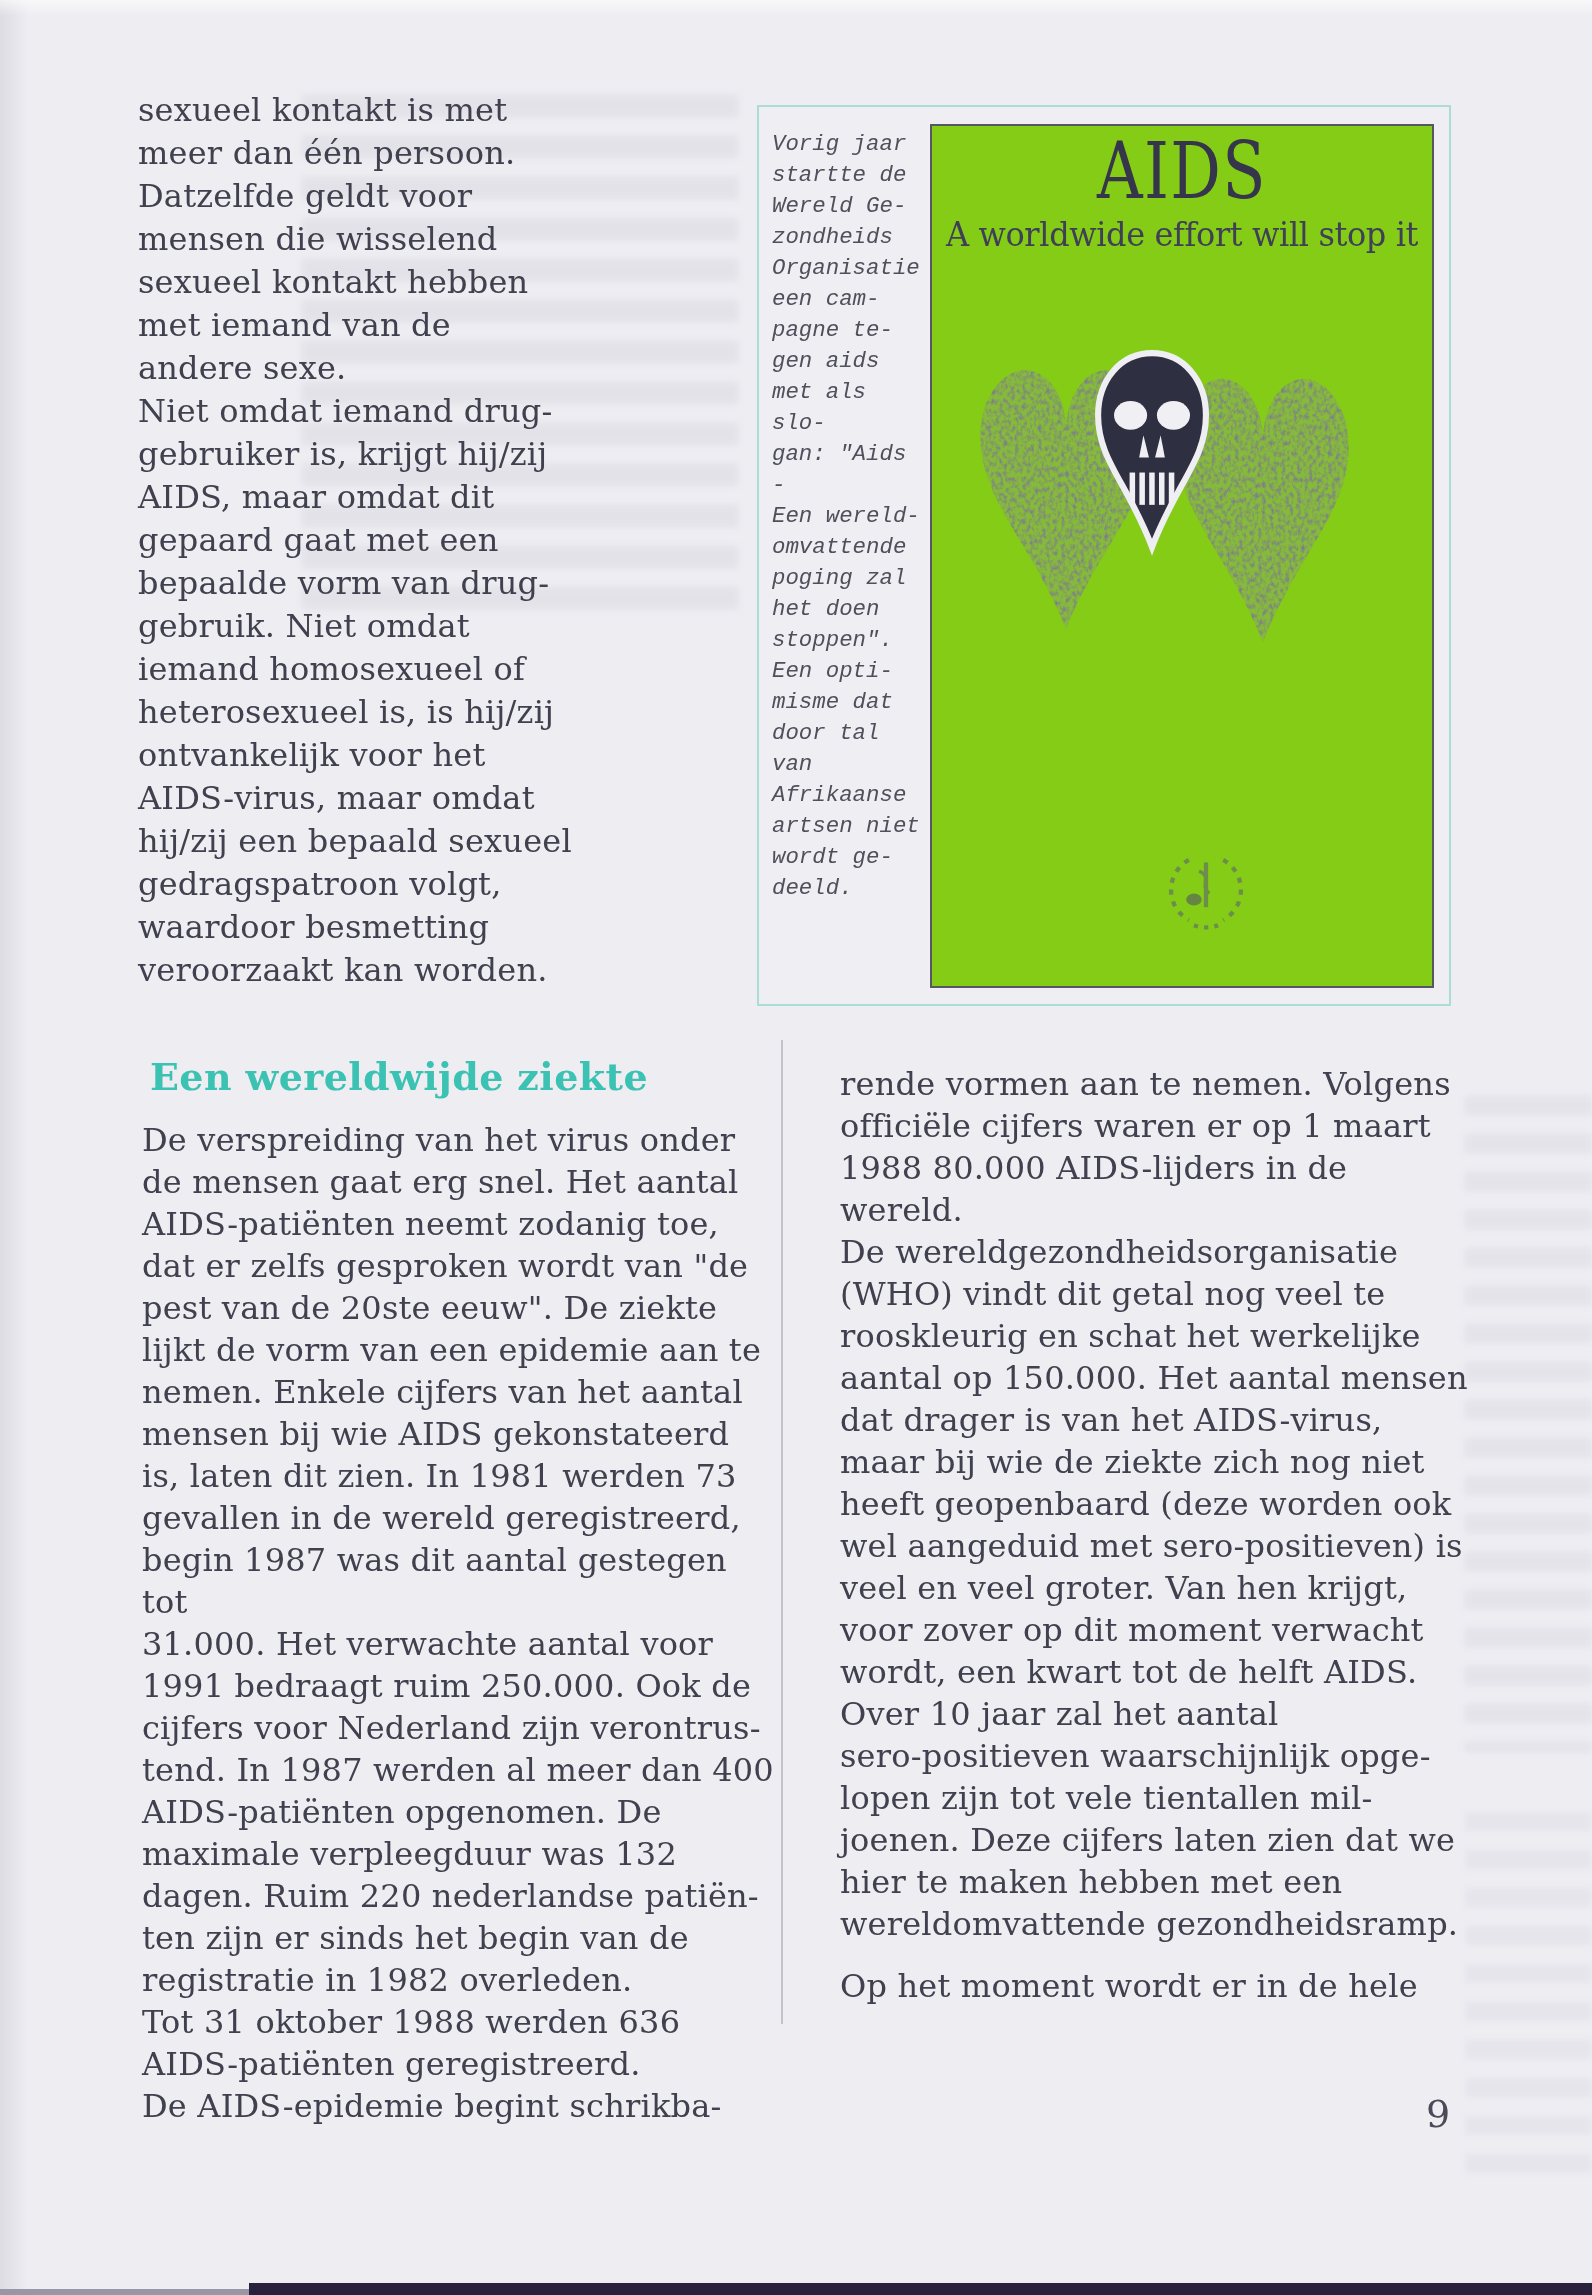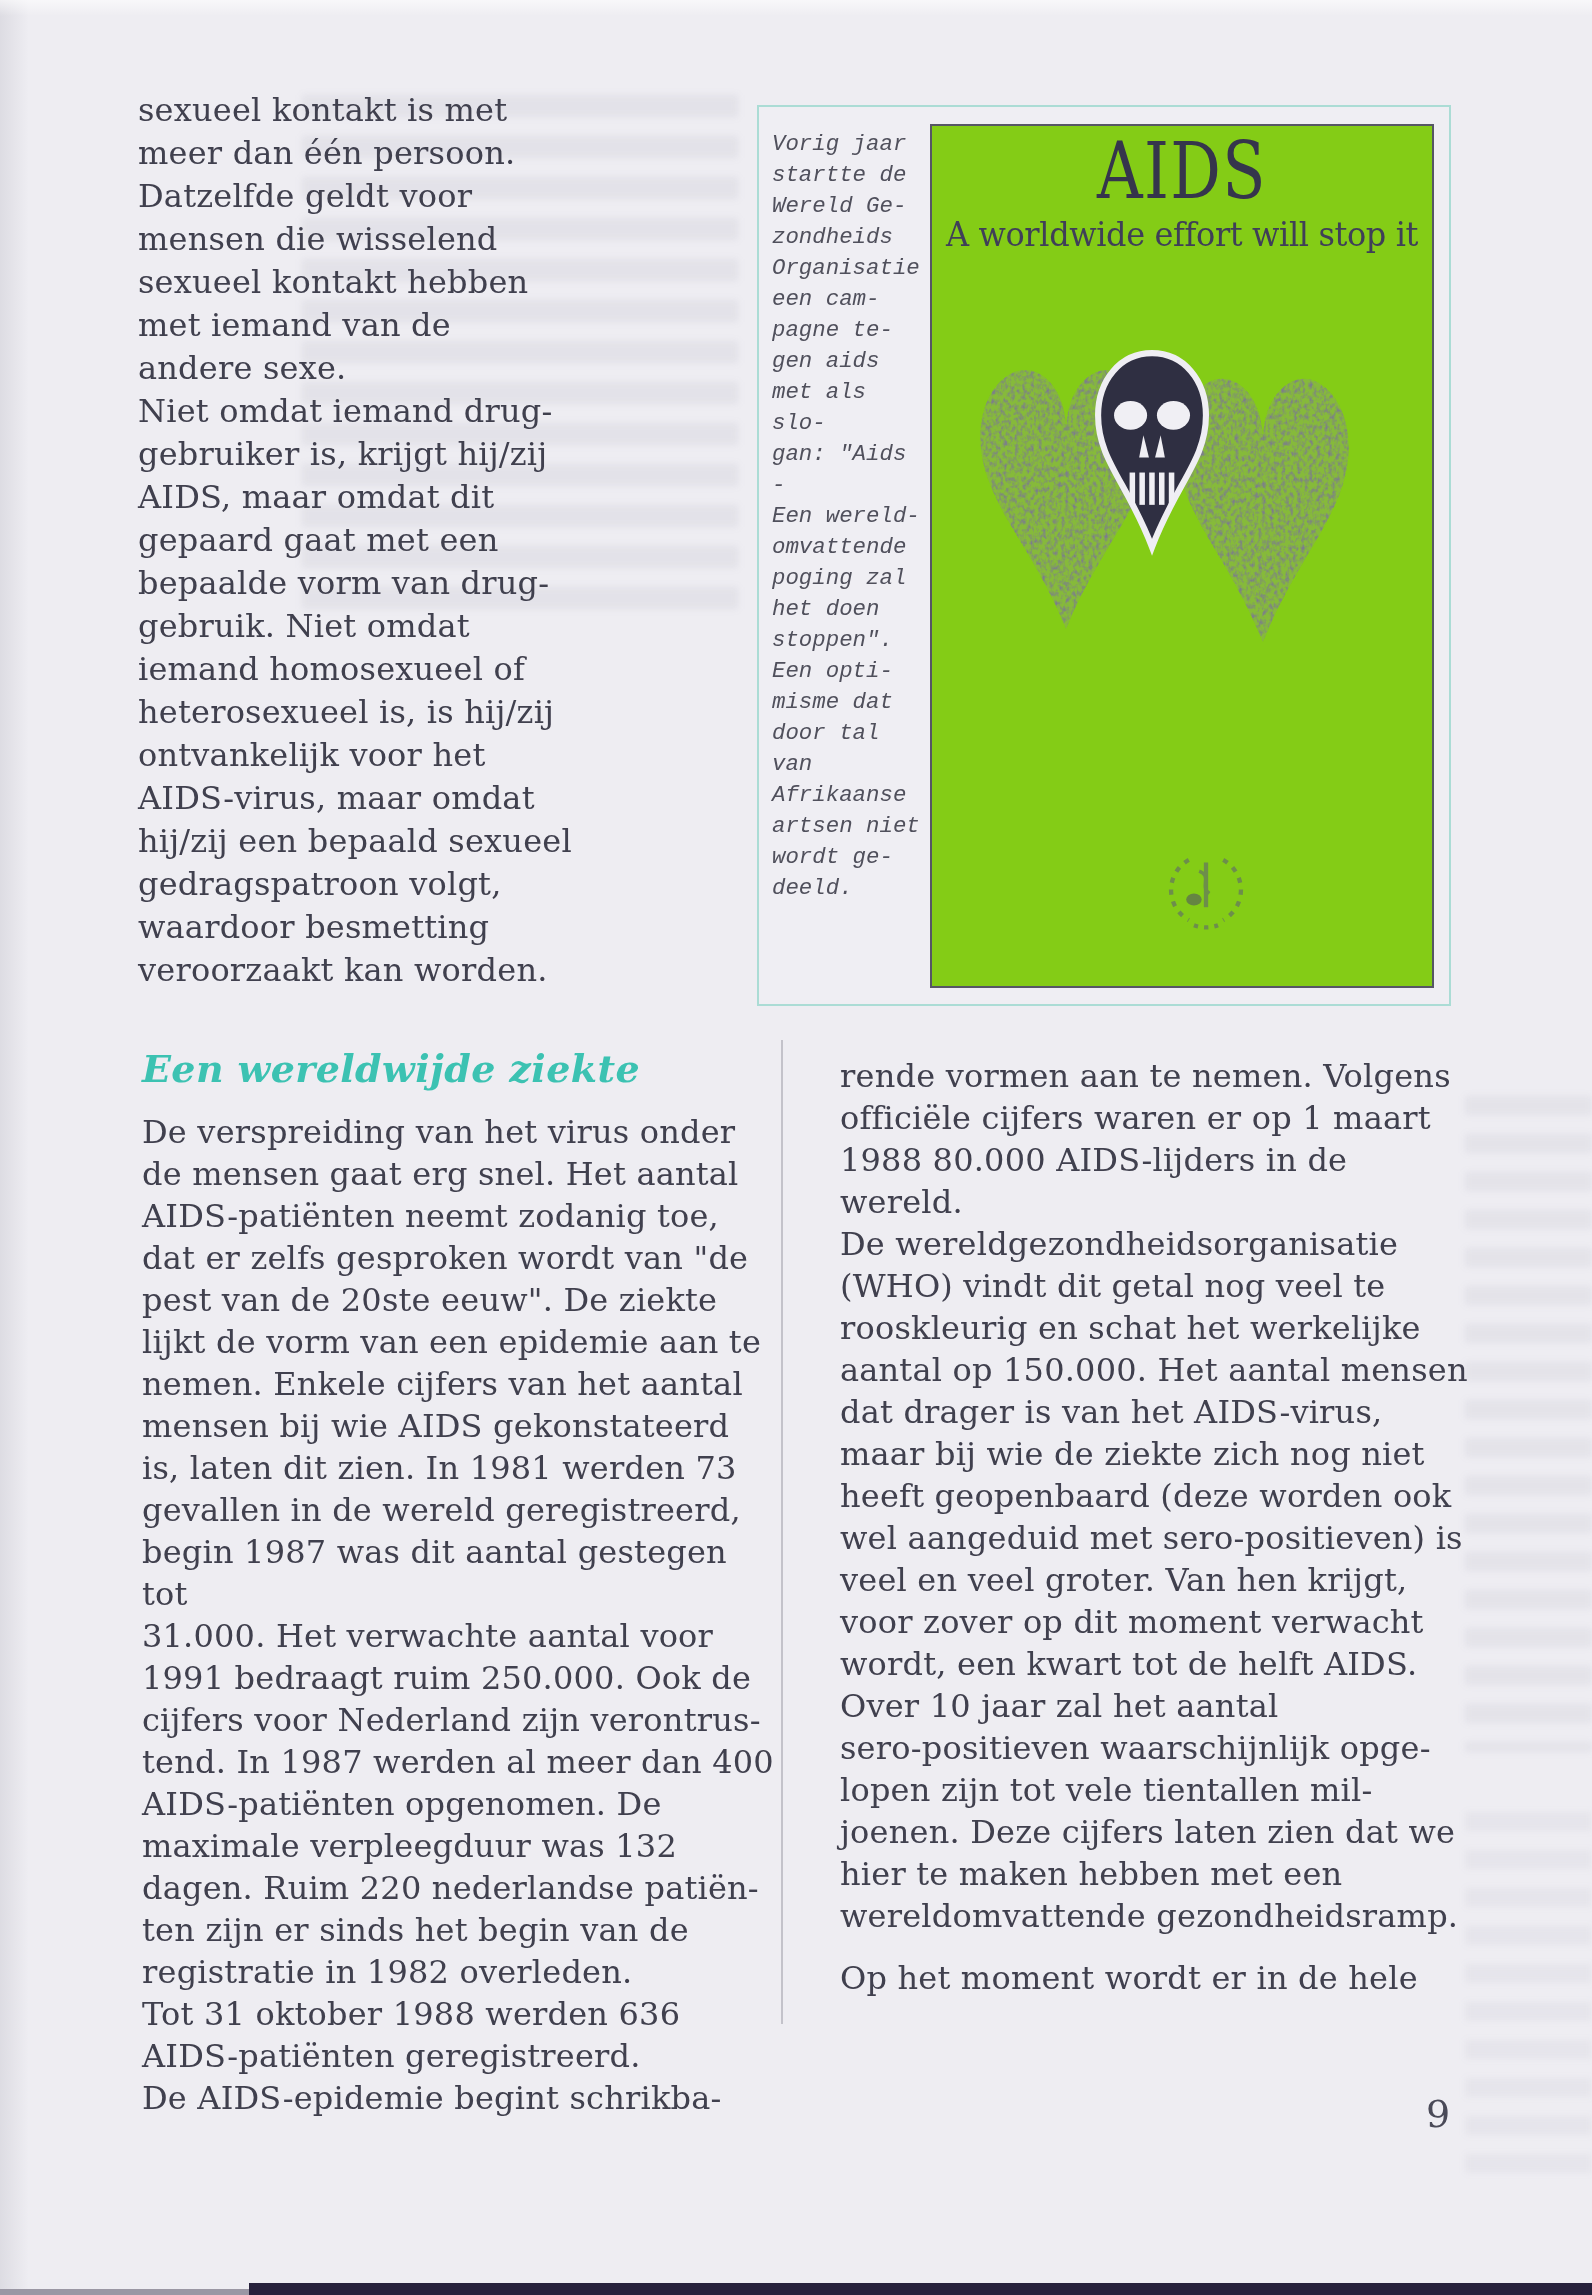--- a/index.html
+++ b/index.html
@@ -56,22 +56,22 @@
     transform:scaleX(0.97);transform-origin:center;
     white-space:nowrap;letter-spacing:-0.4px;
   }
   .artwork{position:absolute;left:24px;top:223px;}
   .who-emblem{position:absolute;left:231px;top:721px;opacity:0.55;}
   
   .column-divider{position:absolute;left:781px;top:1040px;width:1.7px;height:984px;background:#c3c2ca;}
   .section-left{position:absolute;left:142px;top:1046px;width:639px;}
   .section-right{position:absolute;left:840px;top:1055px;width:639px;}
   .teal-heading{
-    margin:0;font-size:38px;line-height:45px;font-weight:bold;
-    color:#3cc2b2;letter-spacing:0.4px;font-style:italic;
+    margin:8px;font-size:38px;line-height:45px;font-weight:bold;
+    color:#3cc2b2;letter-spacing:0.4px;
   }
   .body-text{
     margin-top:20px;
     font-size:32px;line-height:42px;color:#40404e;
     white-space:pre-line;letter-spacing:0.2px;
   }
   .section-right .teal-heading{margin-top:79px;}
   .page-number{position:absolute;left:1426px;top:2092px;font-size:38px;color:#4a4a58;}
 </style>
 </head>
@@ -204,21 +204,21 @@
 maximale verpleegduur was 132
 dagen. Ruim 220 nederlandse patiën-
 ten zijn er sinds het begin van de
 registratie in 1982 overleden.
 Tot 31 oktober 1988 werden 636
 AIDS-patiënten geregistreerd.
 De AIDS-epidemie begint schrikba-</div>
   </div>
 
   <div class="section-right">
-    <div class="body-text" style="margin-top:0;">rende vormen aan te nemen. Volgens
+    <div class="body-text" style="margin-top:8px;">rende vormen aan te nemen. Volgens
 officiële cijfers waren er op 1 maart
 1988 80.000 AIDS-lijders in de wereld.
 De wereldgezondheidsorganisatie
 (WHO) vindt dit getal nog veel te
 rooskleurig en schat het werkelijke
 aantal op 150.000. Het aantal mensen
 dat drager is van het AIDS-virus,
 maar bij wie de ziekte zich nog niet
 heeft geopenbaard (deze worden ook
 wel aangeduid met sero-positieven) is

